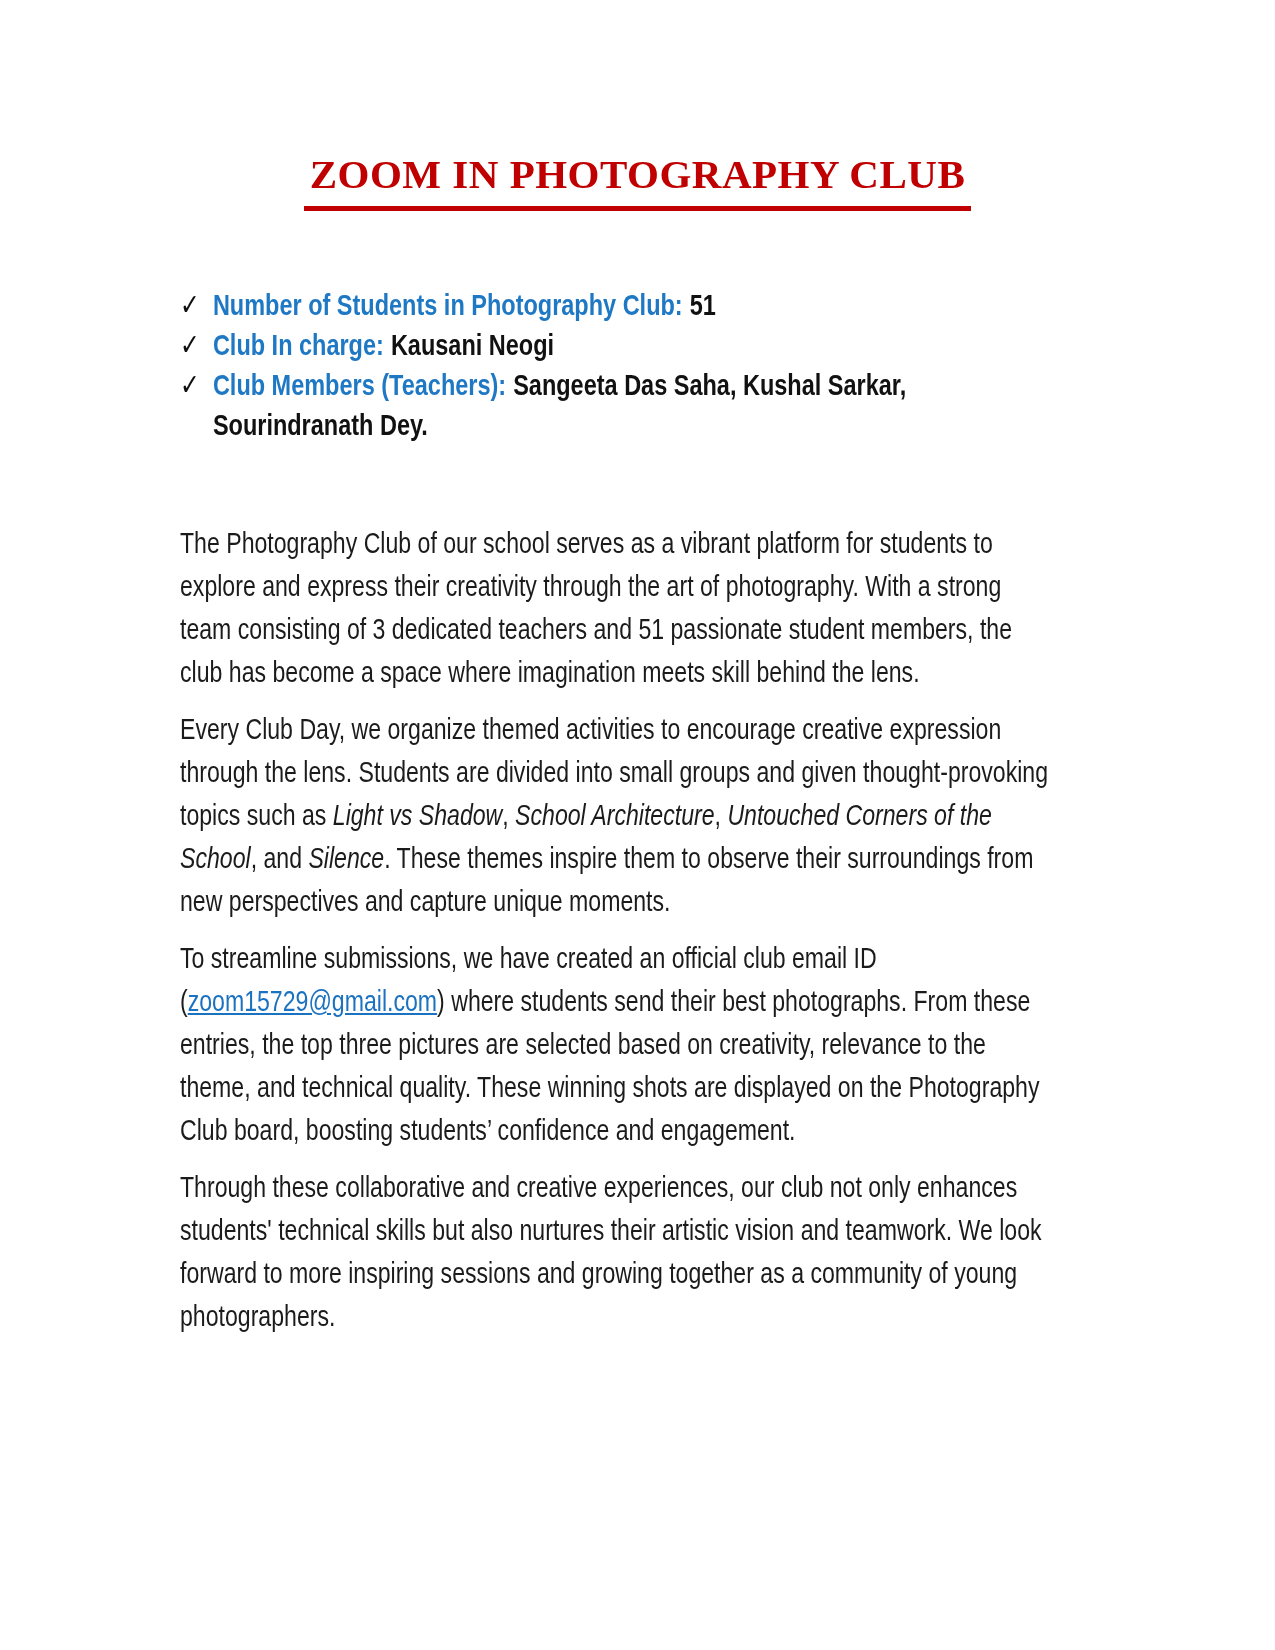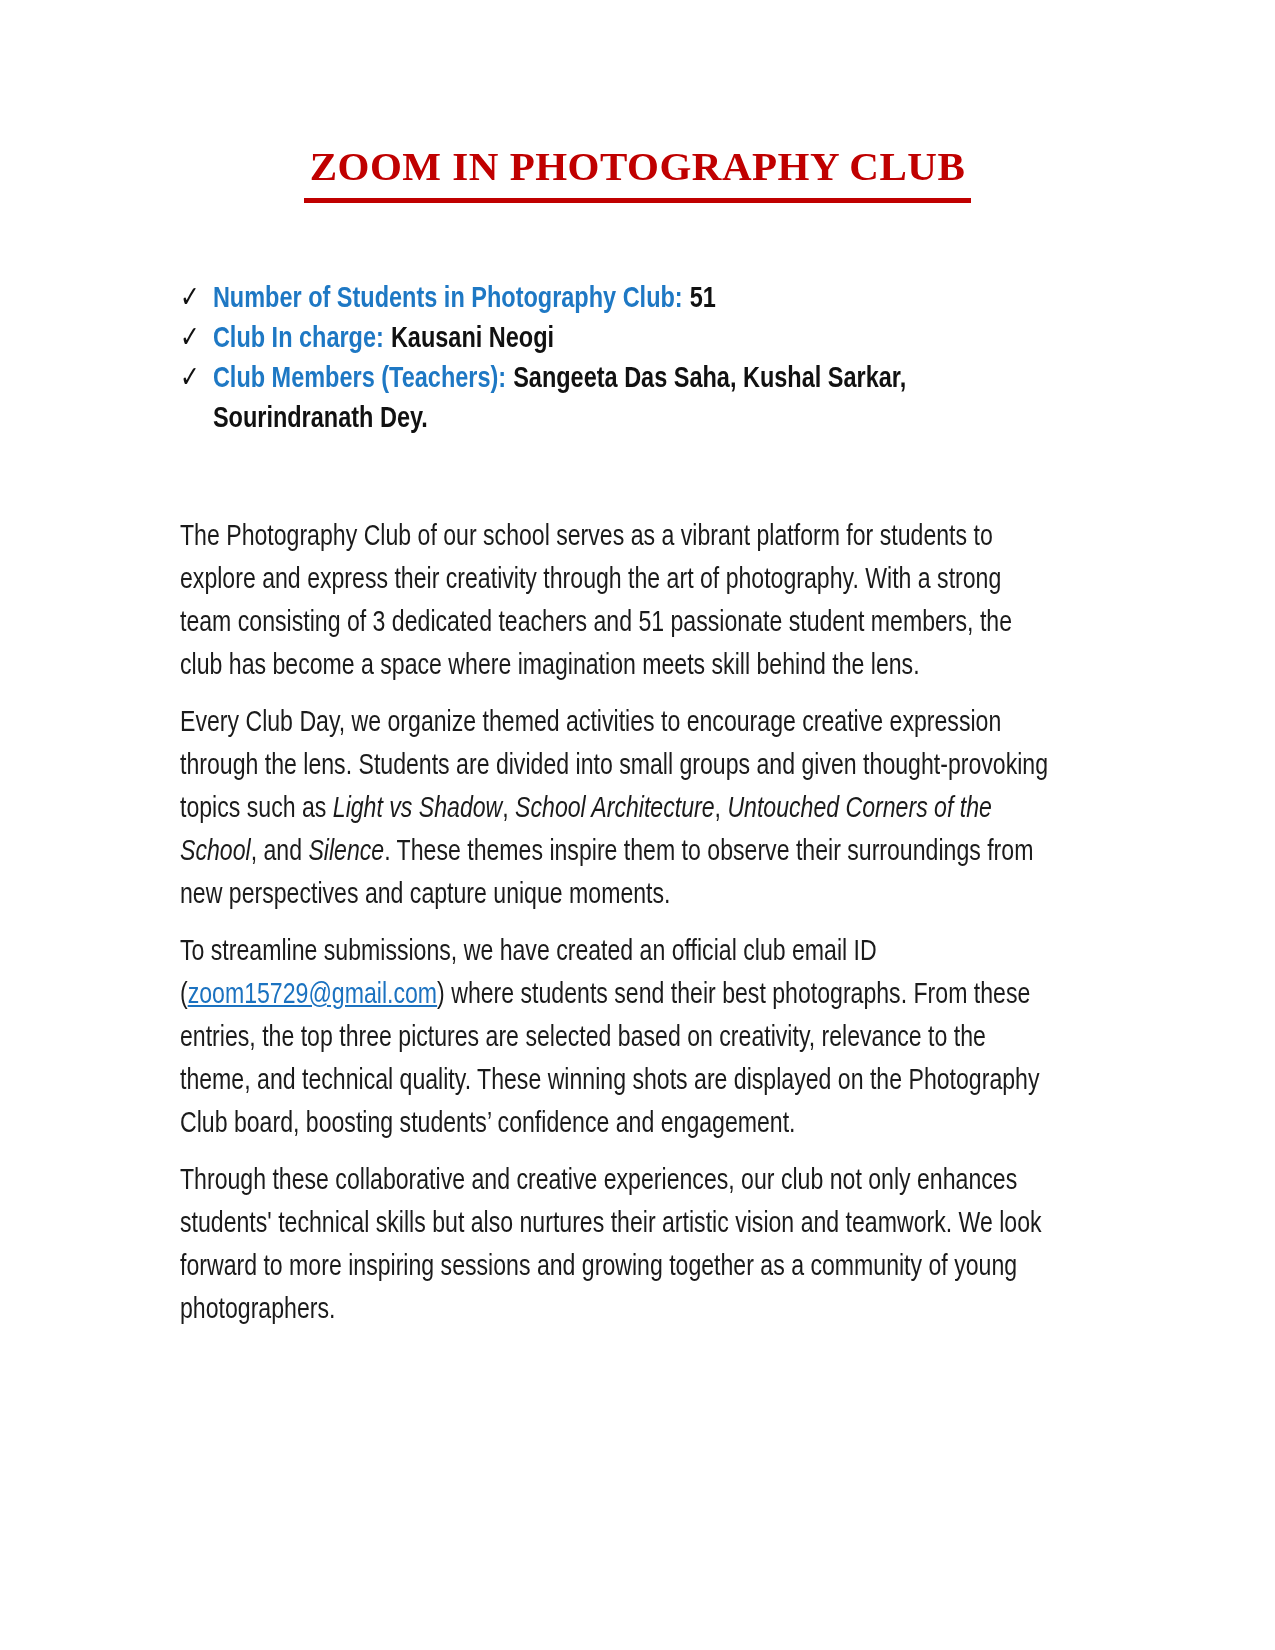--- a/index.html
+++ b/index.html
@@ -12,20 +12,21 @@
   }
   .page {
     position: relative;
     width: 1275px;
     height: 1650px;
     background: #ffffff;
     overflow: hidden;
   }
   .content {
     padding: 138px 12px 0 180px;
+    margin-top: 8px;
   }
   
   .doc-title {
     margin: 0 0 0 -30px;
     width: 975px;
     text-align: center;
     font-family: "Liberation Serif", "DejaVu Serif", serif;
     font-weight: bold;
     font-size: 41px;
     line-height: 56px;

